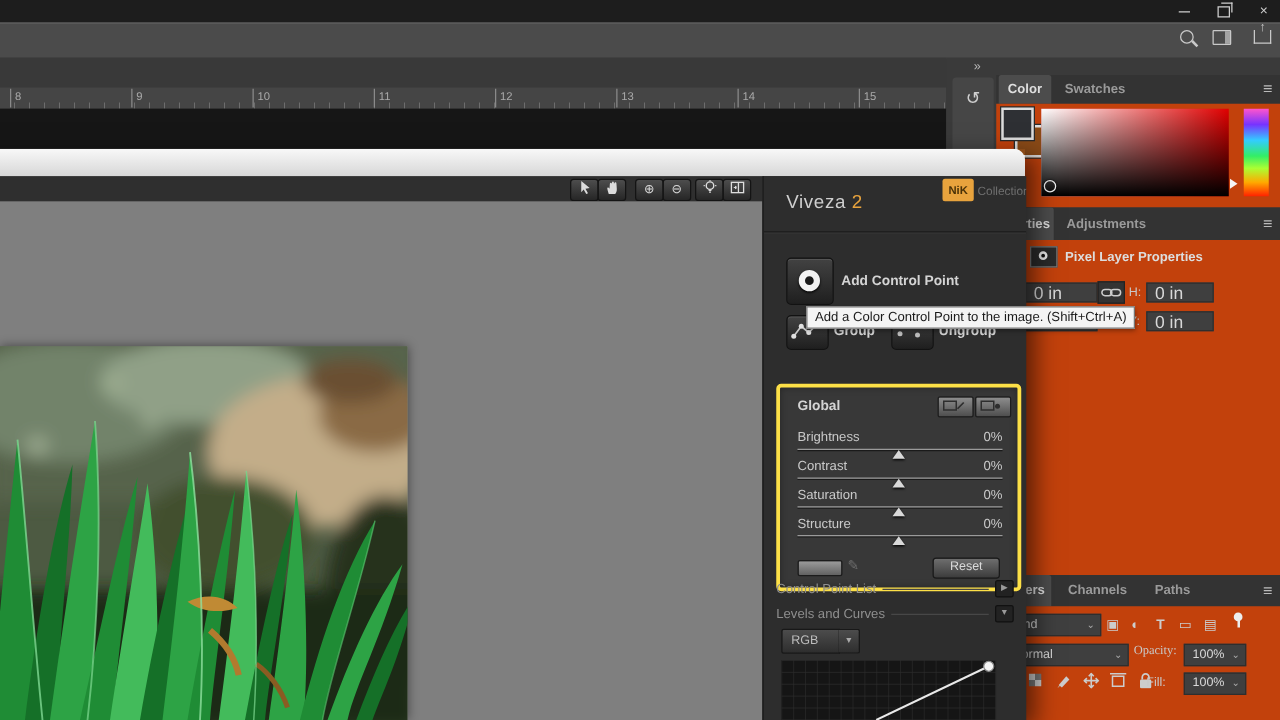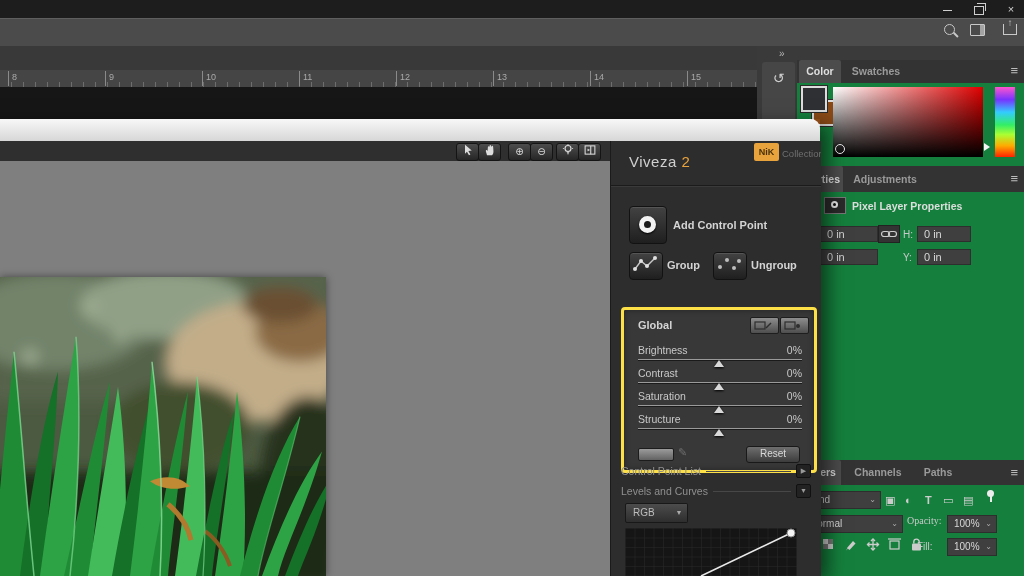--- a/index.html
+++ b/index.html
@@ -30,29 +30,29 @@
   .ps-canvas{left:0;top:87px;width:757px;height:489px;background:#161616;}
   
   .dock{left:757px;top:46px;width:267px;height:530px;background:#3a3a3a;}
   .collapse{left:779px;top:48px;color:#b5b5b5;font-size:10px;letter-spacing:-1px;}
   .icondock{left:762px;top:62px;width:33px;height:108px;background:#464646;border-radius:3px;}
   .icondock .hist{display:block;margin:8px auto 0;width:18px;text-align:center;color:#cfcfcf;font-size:14px;}
   .panel-tabs{background:#333;}
   .tab{position:absolute;top:0;height:100%;font-size:10.5px;line-height:23px;text-align:center;color:#9a9a9a;font-weight:bold;}
   .tab.active{background:#4c4c4c;color:#dfdfdf;border-radius:2px 2px 0 0;}
   .hamburger{position:absolute;right:6px;top:0;color:#bbb;font-size:13px;line-height:22px;}
-  .panel-body{background:#15803d;}
+  .panel-body{background:#c2410c;}
   
   .swatch{border:2px solid #dcdcdc;box-shadow:0 0 0 1px #2a2a2a;}
   .hsv{background:linear-gradient(to top,#000,rgba(0,0,0,0)),linear-gradient(to right,#fff,rgba(255,255,255,0)),#e00000;}
   .hsv-marker{width:8px;height:8px;border:1.5px solid #f0f0f0;border-radius:50%;box-shadow:0 0 2px #000;}
   .hue{background:linear-gradient(to bottom,#ff55cc 0%,#7733ff 18%,#33ccff 36%,#33ee66 54%,#aaff33 68%,#ffaa00 84%,#ff2200 100%);}
   .hue-arrow{width:0;height:0;border-top:4px solid transparent;border-bottom:4px solid transparent;border-left:6px solid #f5f5f5;}
   
-  .field{background:#3f3f3f;border:1px solid #2e2e2e;color:#d8d8d8;font-size:11px;line-height:14px;padding-left:6px;}
+  .field{background:#3f3f3f;border:1px solid #2e2e2e;color:#d8d8d8;font-size:14px;line-height:14px;padding-left:6px;}
   .flabel{color:#c9c9c9;font-size:10px;}
   .ddbox{background:#3f3f3f;border:1px solid #2e2e2e;color:#d8d8d8;font-size:10px;line-height:16px;padding-left:6px;}
   .ddarrow{position:absolute;right:4px;top:0;color:#aaa;font-size:8px;line-height:16px;}
   .licon{color:#ccc;font-size:11px;line-height:14px;}
   .pin{width:7px;height:7px;background:#ededed;border-radius:50%;}
   .pin i{position:absolute;left:3px;top:6px;width:1.5px;height:6px;background:#ededed;}
   .layer-row{background:#6e6e6e;}
   .checker{background-color:#fff;background-image:linear-gradient(45deg,#b8b8b8 25%,transparent 25%,transparent 75%,#b8b8b8 75%),linear-gradient(45deg,#b8b8b8 25%,transparent 25%,transparent 75%,#b8b8b8 75%);background-size:8px 8px;background-position:0 0,4px 4px;border:1px solid #e8e8e8;box-shadow:0 0 0 1px #333;}
   
   .viveza{left:-20px;top:119px;width:840px;height:457px;z-index:10;box-shadow:8px 6px 18px rgba(0,0,0,.55);}
@@ -415,14 +415,15 @@
           </pattern>
         </defs>
         <rect width="172" height="48" fill="#151515"></rect>
         <rect width="172" height="48" fill="url(#grid)"></rect>
         <line x1="76" y1="48" x2="166" y2="5" stroke="#e9e9e9" stroke-width="1.6"></line>
         <circle cx="166" cy="5" r="4" fill="#f5f5f5" stroke="#8a8a8a"></circle>
       </svg>
     </div>
   </div>
 
+  <div class="abs tooltip">Add a Color Control Point to the image. (Shift+Ctrl+A)</div>
 
 </div>
 
 </body></html>

